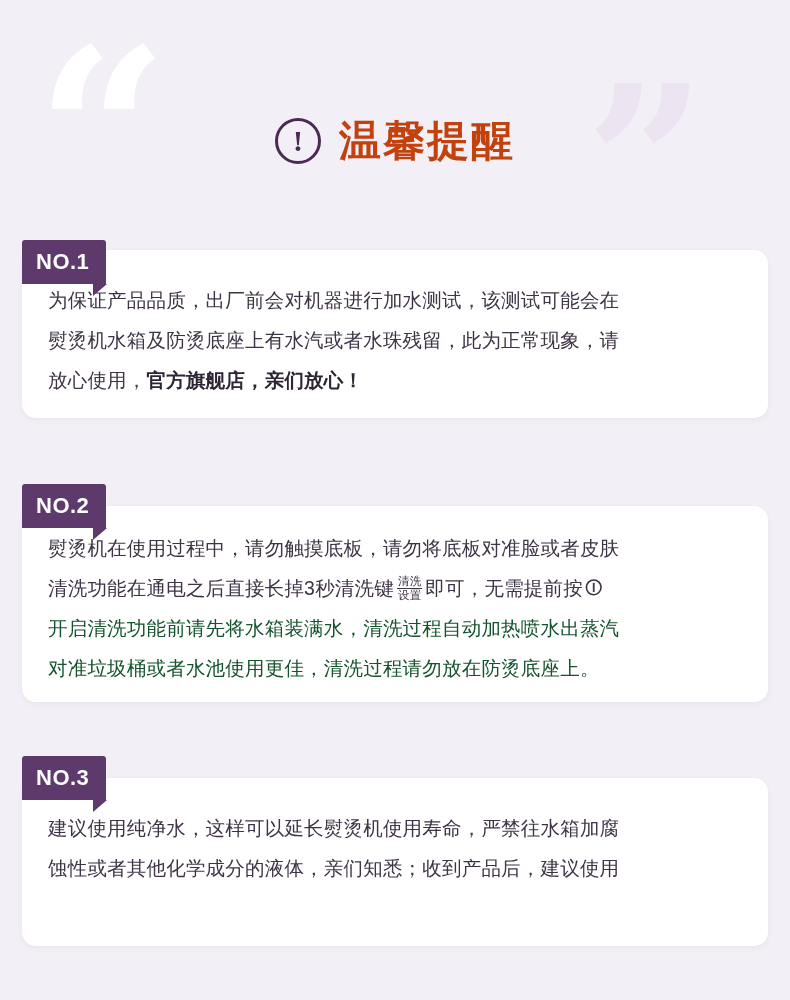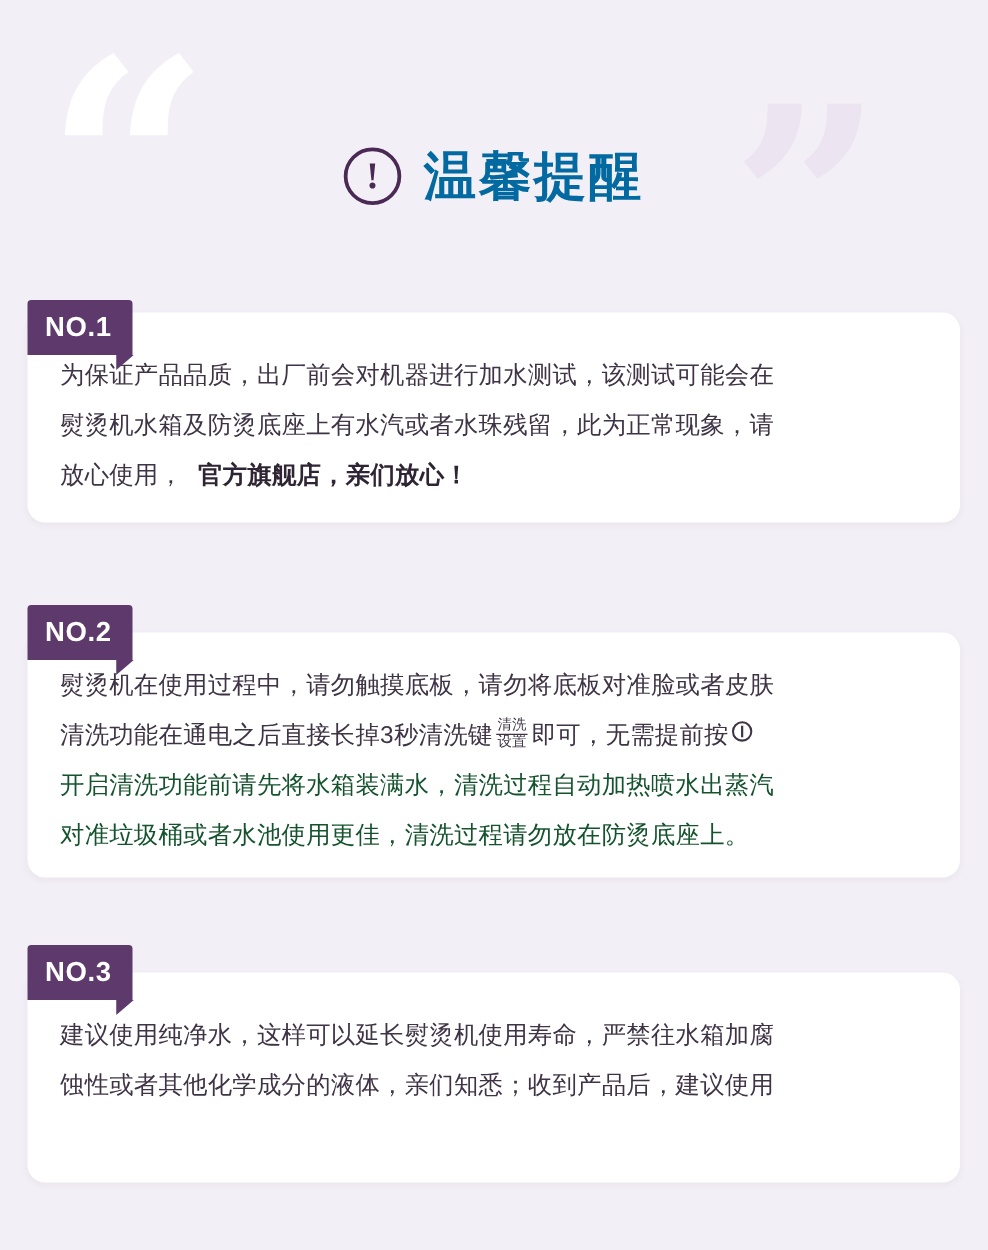--- a/index.html
+++ b/index.html
@@ -71,21 +71,21 @@
     font-size: 30px;
     font-weight: 700;
     color: #4a2a55;
     line-height: 1;
     font-family: "Liberation Serif", serif;
     box-sizing: border-box;
   }
   .heading .title {
     font-size: 42px;
     font-weight: 700;
-    color: #0369a1;
+    color: #c2410c;
     letter-spacing: 2px;
     line-height: 1.1;
   }
 
   
   .card {
     position: absolute;
     left: 22px;
     width: 746px;
     background: #ffffff;
@@ -134,21 +134,20 @@
     line-height: 40px;
     color: #3f3346;
     letter-spacing: 0.2px;
   }
   .card.c2 .card-body { padding-top: 22px; }
   .card.c3 .card-body { padding-top: 30px; }
 
   .bold {
     font-weight: 700;
     color: #2e2433;
-    margin-left: 12px;
   }
   .muted {
     color: #14532d;
   }
   .para { margin: 0; }
 
   
   .keycap {
     display: inline-flex;
     flex-direction: column;

